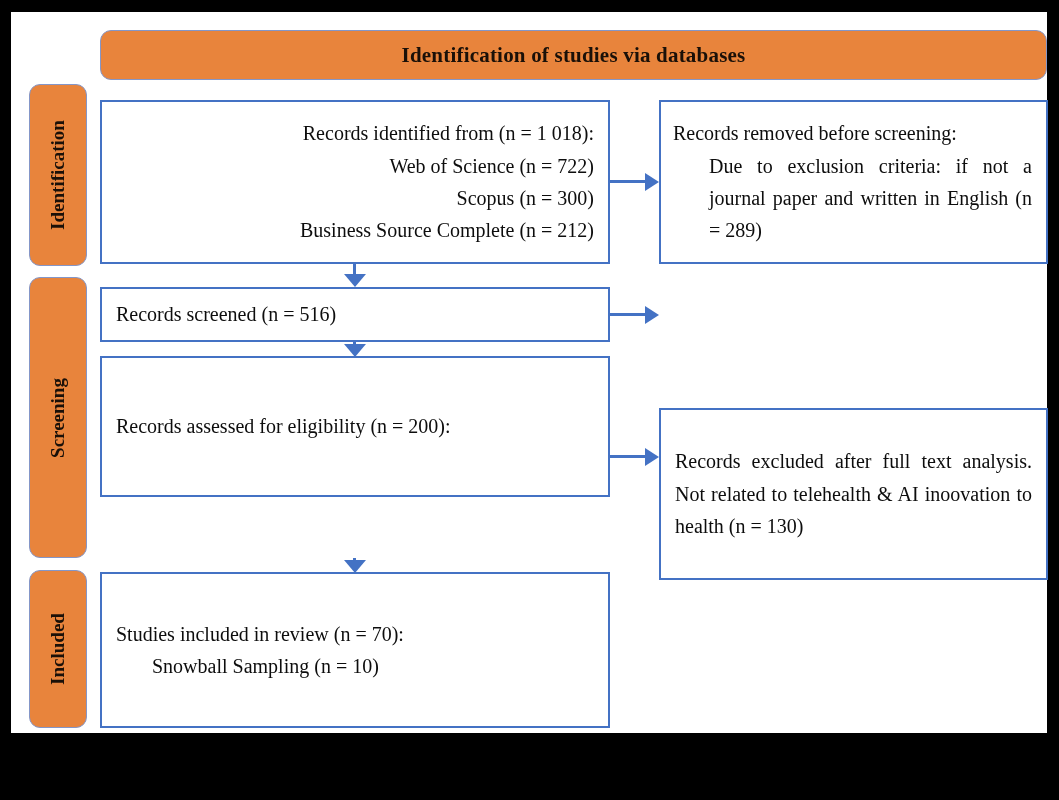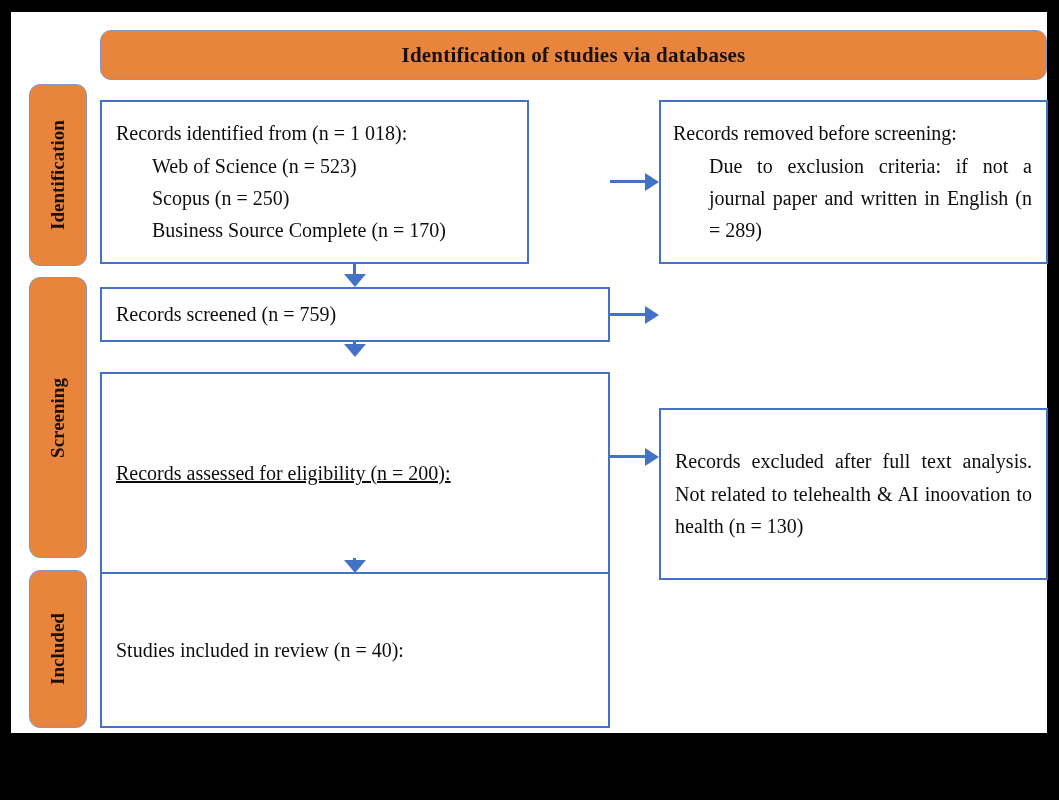--- a/index.html
+++ b/index.html
@@ -83,23 +83,23 @@
   }
   .box p { margin: 0; }
   .indent { padding-left: 36px; }
   .justify {
     text-align: justify;
     text-align-last: left;
   }
   .justify.indent { text-indent: 0; }
 
   
-  #box-identified  { left: 89px;  top: 88px;  width: 429px; height: 164px; }
+  #box-identified  { left: 89px;  top: 88px;  width: 510px; height: 164px; align-items: flex-end; }
   #box-screened    { left: 89px;  top: 275px; width: 510px; height: 55px;  }
-  #box-eligibility { left: 89px;  top: 360px; width: 510px; height: 202px; text-decoration: underline; }
+  #box-eligibility { left: 89px;  top: 344px; width: 510px; height: 141px; }
   #box-included    { left: 89px;  top: 560px; width: 510px; height: 156px; }
 
   
   #box-removed     { left: 648px; top: 88px;  width: 389px; height: 164px; padding-left: 12px; }
   #box-excluded-ta { left: 648px; top: 275px; width: 389px; height: 108px; }
   #box-excluded-ft { left: 648px; top: 396px; width: 389px; height: 172px; }
 
   
   .h-line {
     height: 3px;
@@ -157,45 +157,46 @@
     </div>
     <div class="abs banner stage-label" id="stage-screening">
       <span class="vtext">Screening</span>
     </div>
     <div class="abs banner stage-label" id="stage-included">
       <span class="vtext">Included</span>
     </div>
 
     <div class="abs box" id="box-identified">
       <p>Records identified from (n = 1 018):</p>
-      <p class="indent">Web of Science (n = 523)</p>
-      <p class="indent">Scopus (n = 250)</p>
-      <p class="indent">Business Source Complete (n = 170)</p>
+      <p class="indent">Web of Science (n = 722)</p>
+      <p class="indent">Scopus (n = 300)</p>
+      <p class="indent">Business Source Complete (n = 212)</p>
     </div>
 
     <div class="abs box" id="box-removed">
       <p>Records removed before screening:</p>
       <p class="justify indent">Due to exclusion criteria: if not a journal paper and written in English (n = 289)</p>
     </div>
 
     <div class="abs box" id="box-screened">
-      <p>Records screened (n = 759)</p>
+      <p>Records screened (n = 516)</p>
     </div>
 
 
     <div class="abs box" id="box-eligibility">
       <p>Records assessed for eligibility (n = 200):</p>
     </div>
 
     <div class="abs box" id="box-excluded-ft">
       <p class="justify">Records excluded after full text analysis. Not related to telehealth &amp; AI inoovation to health (n = 130)</p>
     </div>
 
     <div class="abs box" id="box-included">
-      <p>Studies included in review (n = 40):</p>
+      <p>Studies included in review (n = 70):</p>
+      <p class="indent">Snowball Sampling (n = 10)</p>
     </div>
 
     <div class="abs h-line" id="conn-h1-line"></div>
     <div class="abs h-head" id="conn-h1-head"></div>
 
     <div class="abs h-line" id="conn-h2-line"></div>
     <div class="abs h-head" id="conn-h2-head"></div>
 
     <div class="abs h-line" id="conn-h3-line"></div>
     <div class="abs h-head" id="conn-h3-head"></div>

